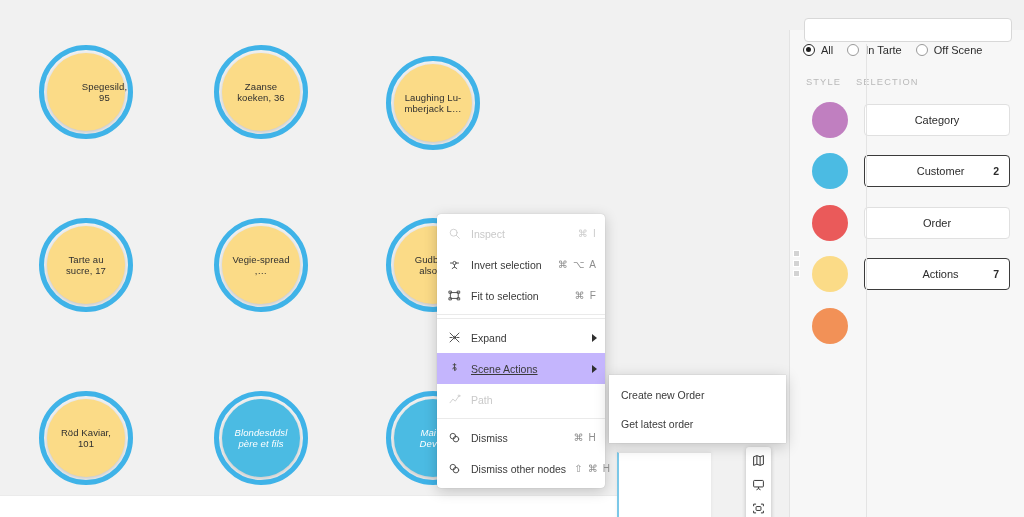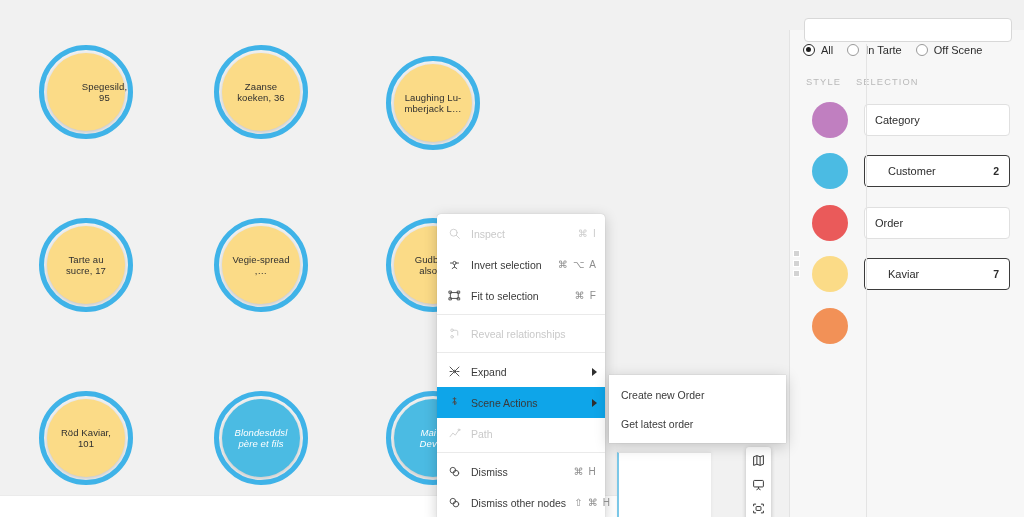--- a/index.html
+++ b/index.html
@@ -67,21 +67,21 @@
     position: relative;
     display: flex;
     align-items: center;
     height: 31px;
     padding: 0 8px 0 9px;
     font-size: 10.5px;
     color: #3a3a3a;
     cursor: default;
   }
   .ctx-item.disabled { color: #c9c9c9; }
-  .ctx-item.active { background: #0ea5e9; }
+  .ctx-item.active { background: #c4b5fd; text-decoration: underline; }
   .ctx-item .ic {
     width: 17px; height: 16px;
     margin-right: 8px;
     flex: 0 0 17px;
     display: flex; align-items: center; justify-content: center;
   }
   .ctx-item .ic svg { display:block; }
   .ctx-item .txt { flex: 1 1 auto; white-space: nowrap; }
   .ctx-item .sc {
     font-size: 10px;
@@ -219,20 +219,21 @@
     background: #e4e4e4;
     z-index: 21;
   }
 
   .style-rows { position: absolute; left: 0; top: 64px; width: 234px; }
   .style-row {
     position: relative;
     height: 51.5px;
     display: flex;
     align-items: center;
+    text-align: center;
   }
   .swatch {
     position: absolute;
     left: 22px;
     width: 36px; height: 36px;
     border-radius: 50%;
   }
   .sel-field {
     position: absolute;
     left: 74px;
@@ -380,30 +381,20 @@
               <rect x="1.6" y="2.6" width="2.6" height="2.6"></rect>
               <rect x="11.8" y="2.6" width="2.6" height="2.6"></rect>
               <rect x="1.6" y="10.8" width="2.6" height="2.6"></rect>
               <rect x="11.8" y="10.8" width="2.6" height="2.6"></rect>
             </svg>
           </span>
           <span class="txt">Fit to selection</span>
           <span class="sc">⌘ F</span>
         </div>
         <div class="ctx-sep"></div>
-        <div class="ctx-item disabled">
-          <span class="ic">
-            <svg width="13" height="13" viewBox="0 0 16 16" fill="none" stroke="#cfcfcf" stroke-width="1.15" stroke-linecap="round" stroke-linejoin="round">
-              <circle cx="5" cy="4" r="1.6"></circle>
-              <circle cx="5" cy="12" r="1.6"></circle>
-              <path d="M6.6 4 H10 a2 2 0 0 1 2 2 v4"></path>
-            </svg>
-          </span>
-          <span class="txt">Reveal relationships</span>
-        </div>
         <div class="ctx-sep"></div>
         <div class="ctx-item">
           <span class="ic">
             <svg width="13" height="13" viewBox="0 0 16 16" fill="none" stroke="#4a4a4a" stroke-width="1.15" stroke-linecap="round" stroke-linejoin="round">
               <path d="M2.5 2.5 L13.5 13.5 M13.5 2.5 L2.5 13.5"></path>
               <circle cx="8" cy="8" r="1.5"></circle>
               <path d="M2.5 8 H5 M11 8 H13.5"></path>
             </svg>
           </span>
           <span class="txt">Expand</span>
@@ -504,21 +495,21 @@
         <div class="style-row">
           <div class="swatch" style="background: rgb(234, 90, 90);"></div>
           <div class="sel-field">
             <span class="name">Order</span>
             <span class="count"></span>
           </div>
         </div>
         <div class="style-row">
           <div class="swatch" style="background: rgb(251, 219, 135);"></div>
           <div class="sel-field selected">
-            <span class="name">Kaviar</span>
+            <span class="name">Actions</span>
             <span class="count">7</span>
           </div>
         </div>
         <div class="style-row">
           <div class="swatch" style="background: rgb(242, 145, 87);"></div>
         </div>
       </div>
   </div>
 
   <div class="divider"></div>

